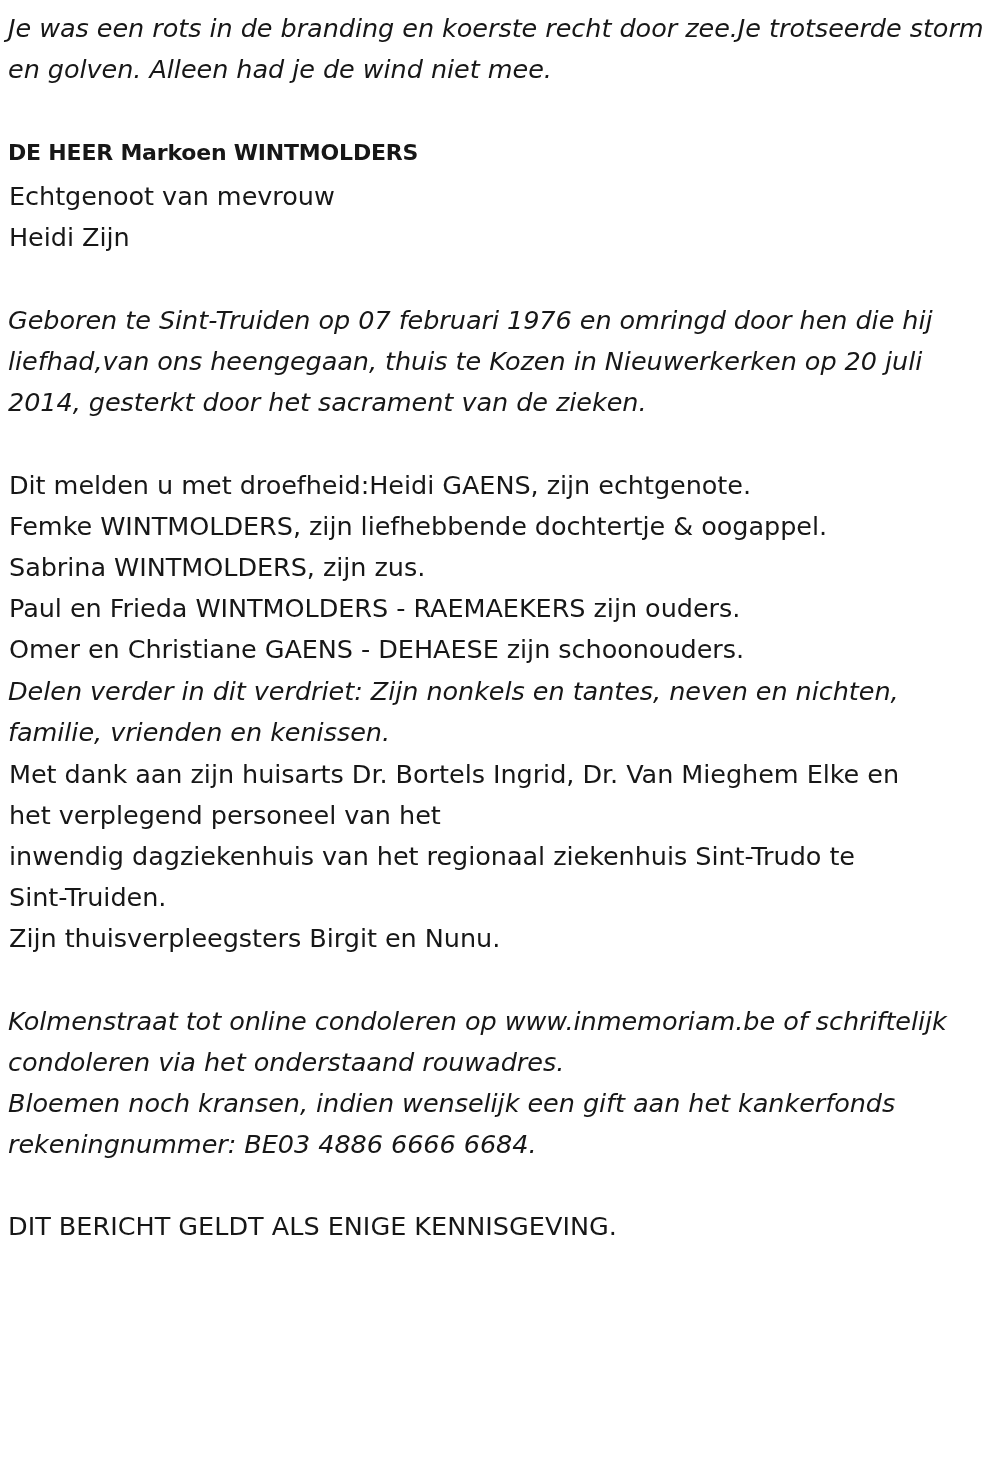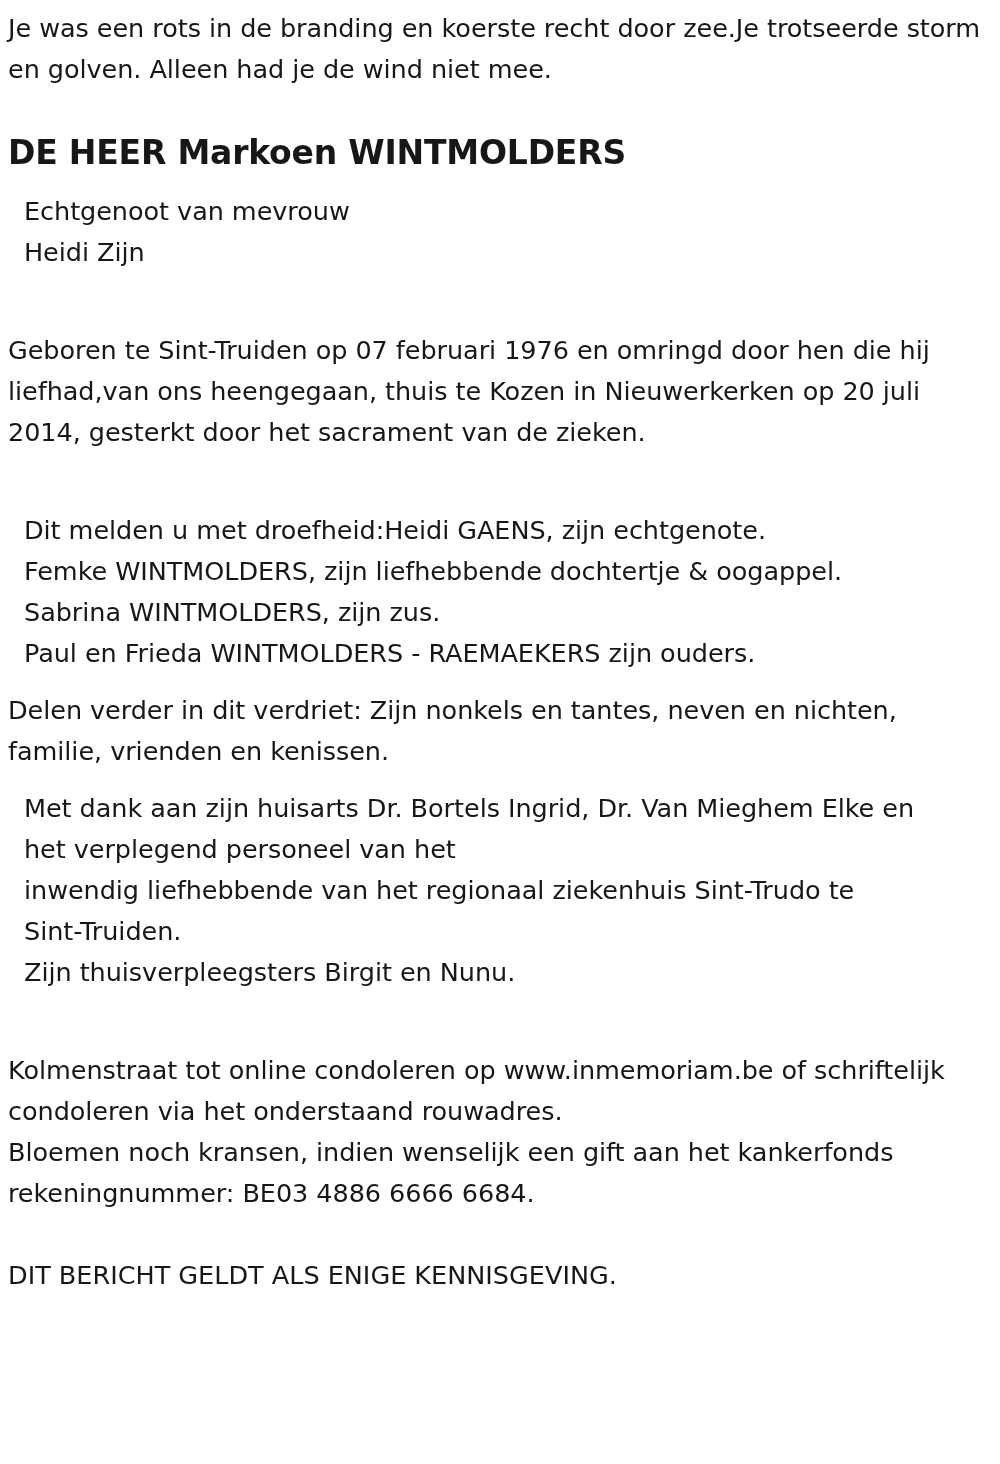--- a/index.html
+++ b/index.html
@@ -17,46 +17,47 @@
   }
 
   .notice {
     box-sizing: border-box;
     width: 1000px;
     padding: 8px 10px 0 8px;
   }
 
   
   .block {
-    margin: 16px;
+    margin: 1px;
     font-size: 25.5px;
     line-height: 41px;
     letter-spacing: -0.05px;
     white-space: normal;
   }
 
   
   .para {
     margin: 0;
+    font-style: italic;
   }
 
   
   .lines .ln {
     display: block;
   }
 
   
   .gap {
     height: 41px;
   }
 
   
   .name-heading {
     margin: 0;
-    font-size: 33px;
+    font-size: 22px;
     line-height: 44px;
     font-weight: 700;
     letter-spacing: -0.2px;
   }
 
   .closing {
     margin: 0;
     font-size: 25.5px;
     line-height: 41px;
   }
@@ -81,29 +82,30 @@
 
   <p class="block para">Geboren te Sint-Truiden op 07 februari 1976 en omringd door hen die hij liefhad,van ons heengegaan, thuis te Kozen in Nieuwerkerken op 20 juli 2014, gesterkt door het sacrament van de zieken.</p>
 
   <div class="gap"></div>
 
   <div class="block lines">
     <span class="ln">Dit melden u met droefheid:Heidi GAENS, zijn echtgenote.</span>
     <span class="ln">Femke WINTMOLDERS, zijn liefhebbende dochtertje &amp; oogappel.</span>
     <span class="ln">Sabrina WINTMOLDERS, zijn zus.</span>
     <span class="ln">Paul en Frieda WINTMOLDERS - RAEMAEKERS zijn ouders.</span>
+    <span class="ln">Omer en Christiane GAENS - DEHAESE zijn schoonouders.</span>
   </div>
 
   <p class="block para">Delen verder in dit verdriet: Zijn nonkels en tantes, neven en nichten, familie, vrienden en kenissen.</p>
 
 
   <div class="block lines">
     <span class="ln">Met dank aan zijn huisarts Dr. Bortels Ingrid, Dr. Van Mieghem Elke en</span>
     <span class="ln">het verplegend personeel van het</span>
-    <span class="ln">inwendig liefhebbende van het regionaal ziekenhuis Sint-Trudo te</span>
+    <span class="ln">inwendig dagziekenhuis van het regionaal ziekenhuis Sint-Trudo te</span>
     <span class="ln">Sint-Truiden.</span>
     <span class="ln">Zijn thuisverpleegsters Birgit en Nunu.</span>
   </div>
 
   <div class="gap"></div>
 
 
   <p class="block para">Kolmenstraat tot online condoleren op www.inmemoriam.be of schriftelijk condoleren via het onderstaand rouwadres.</p>
 
 

